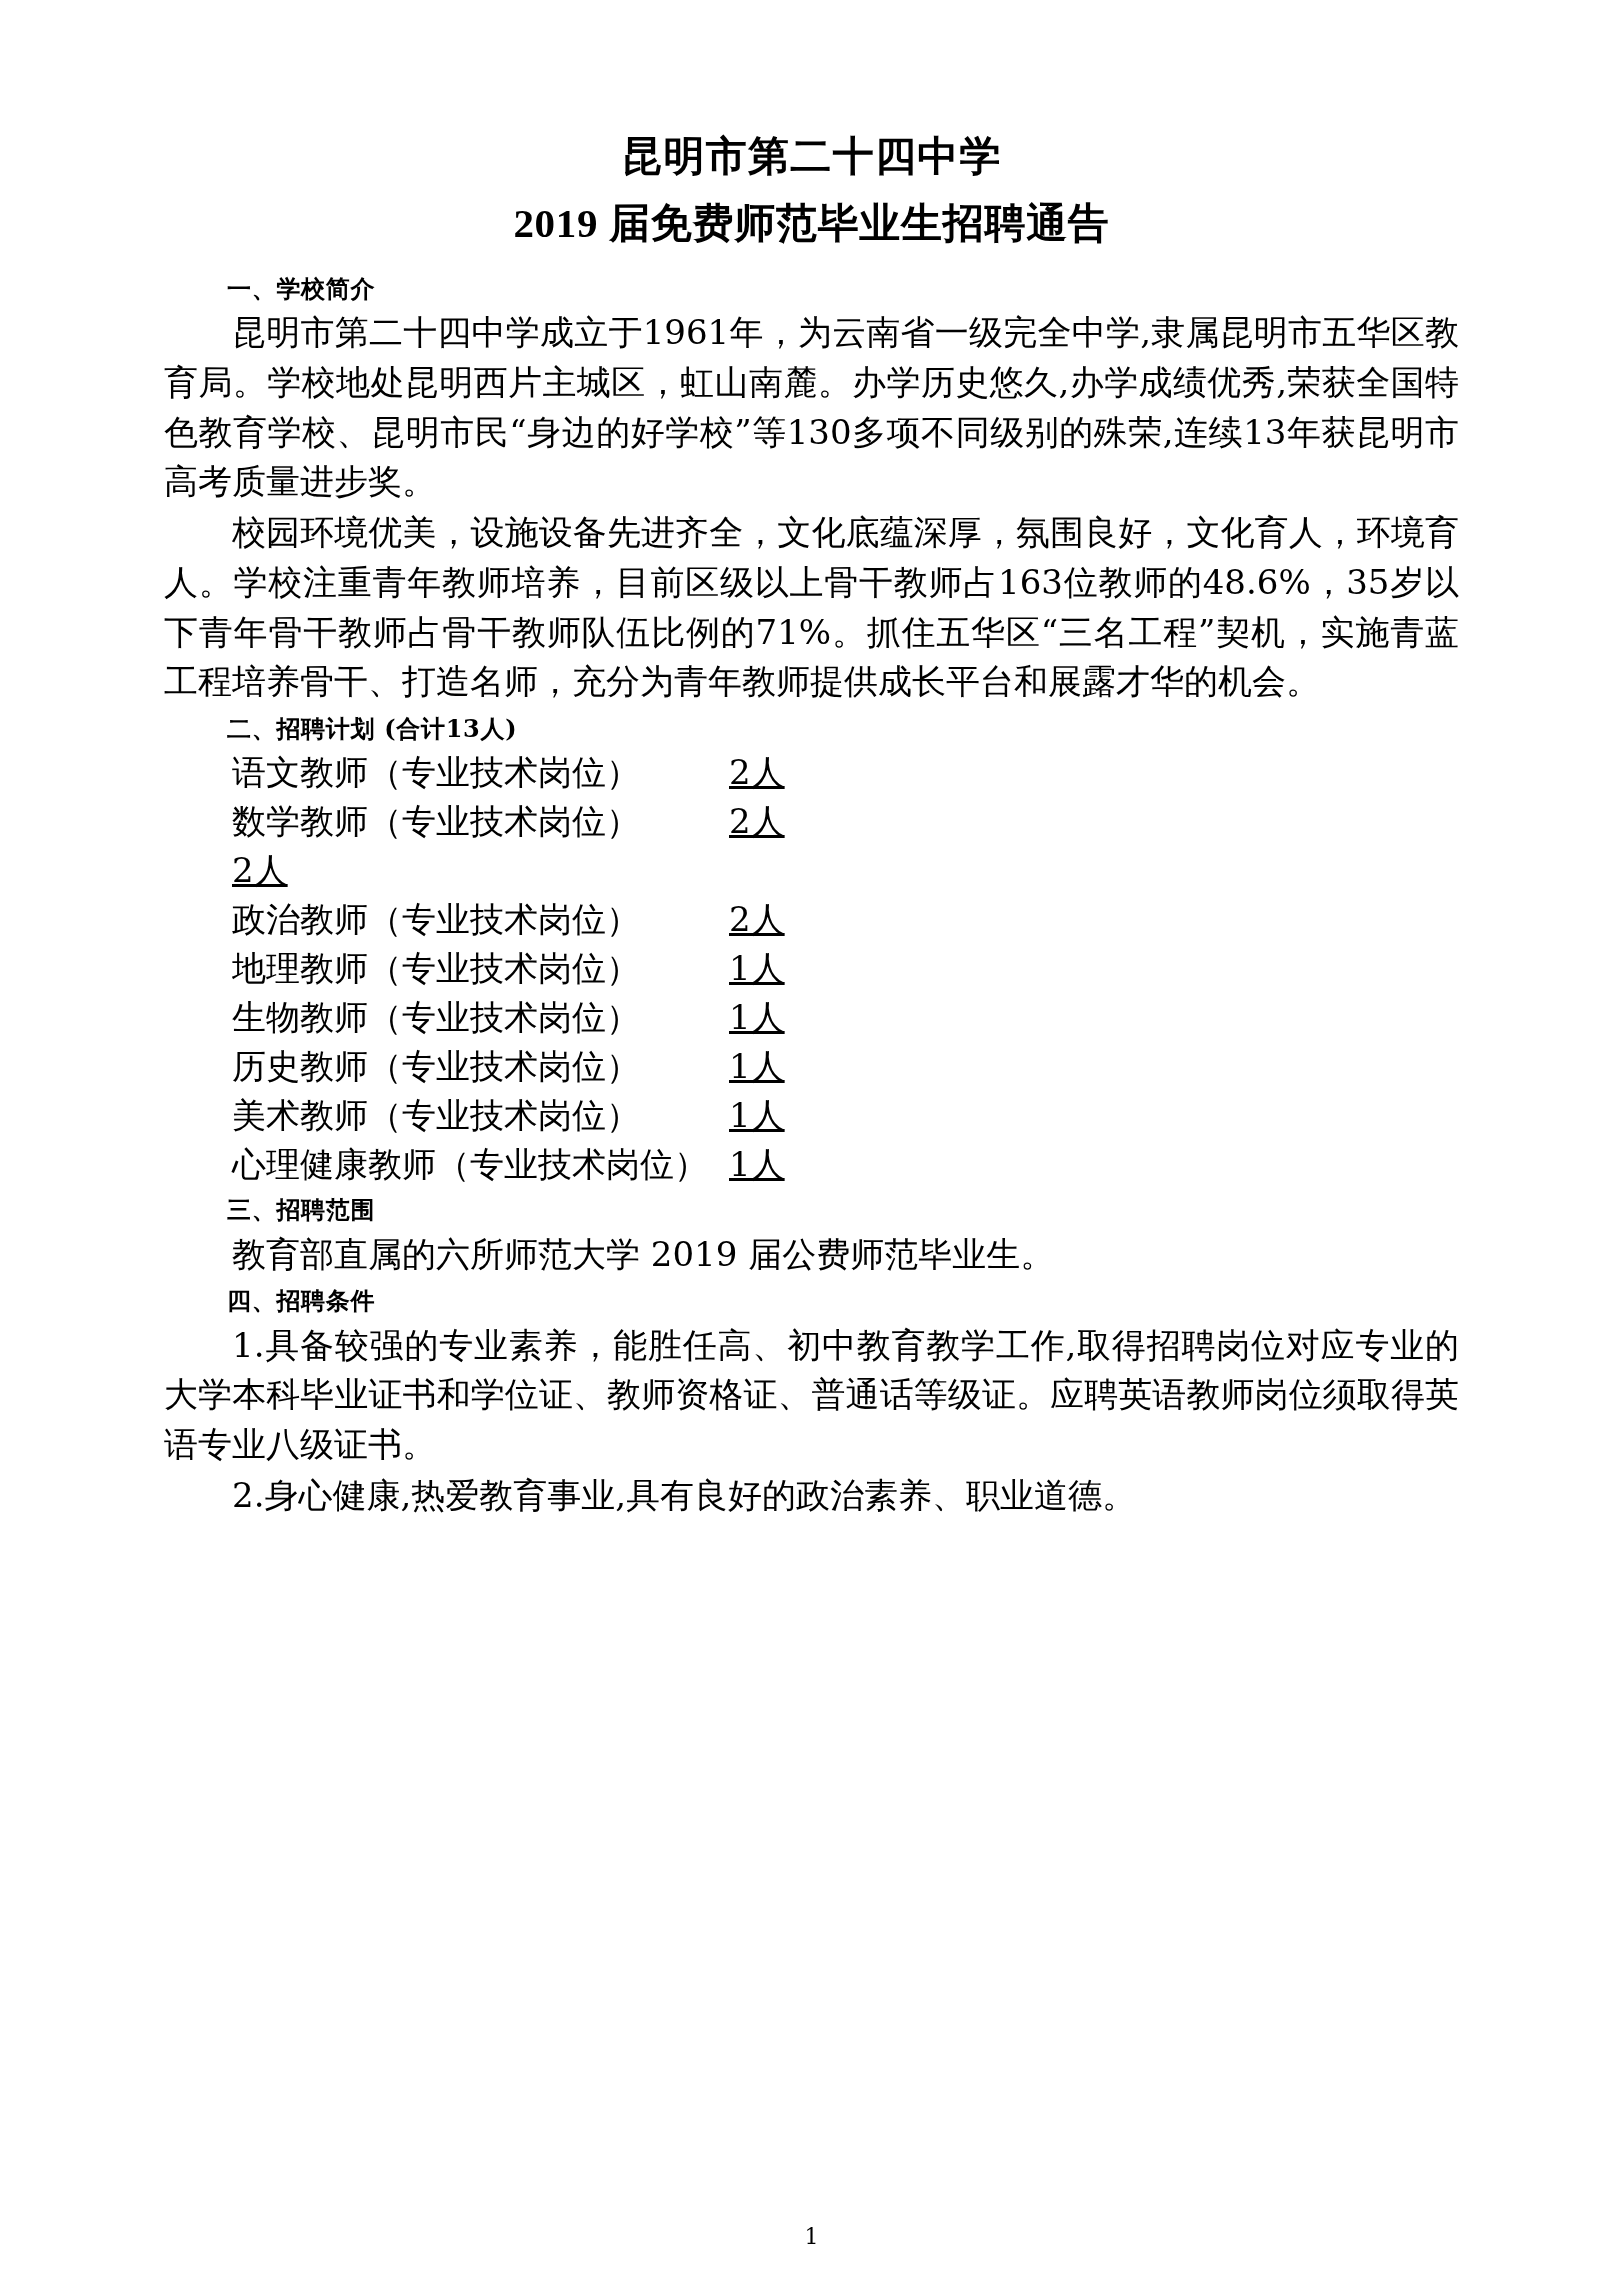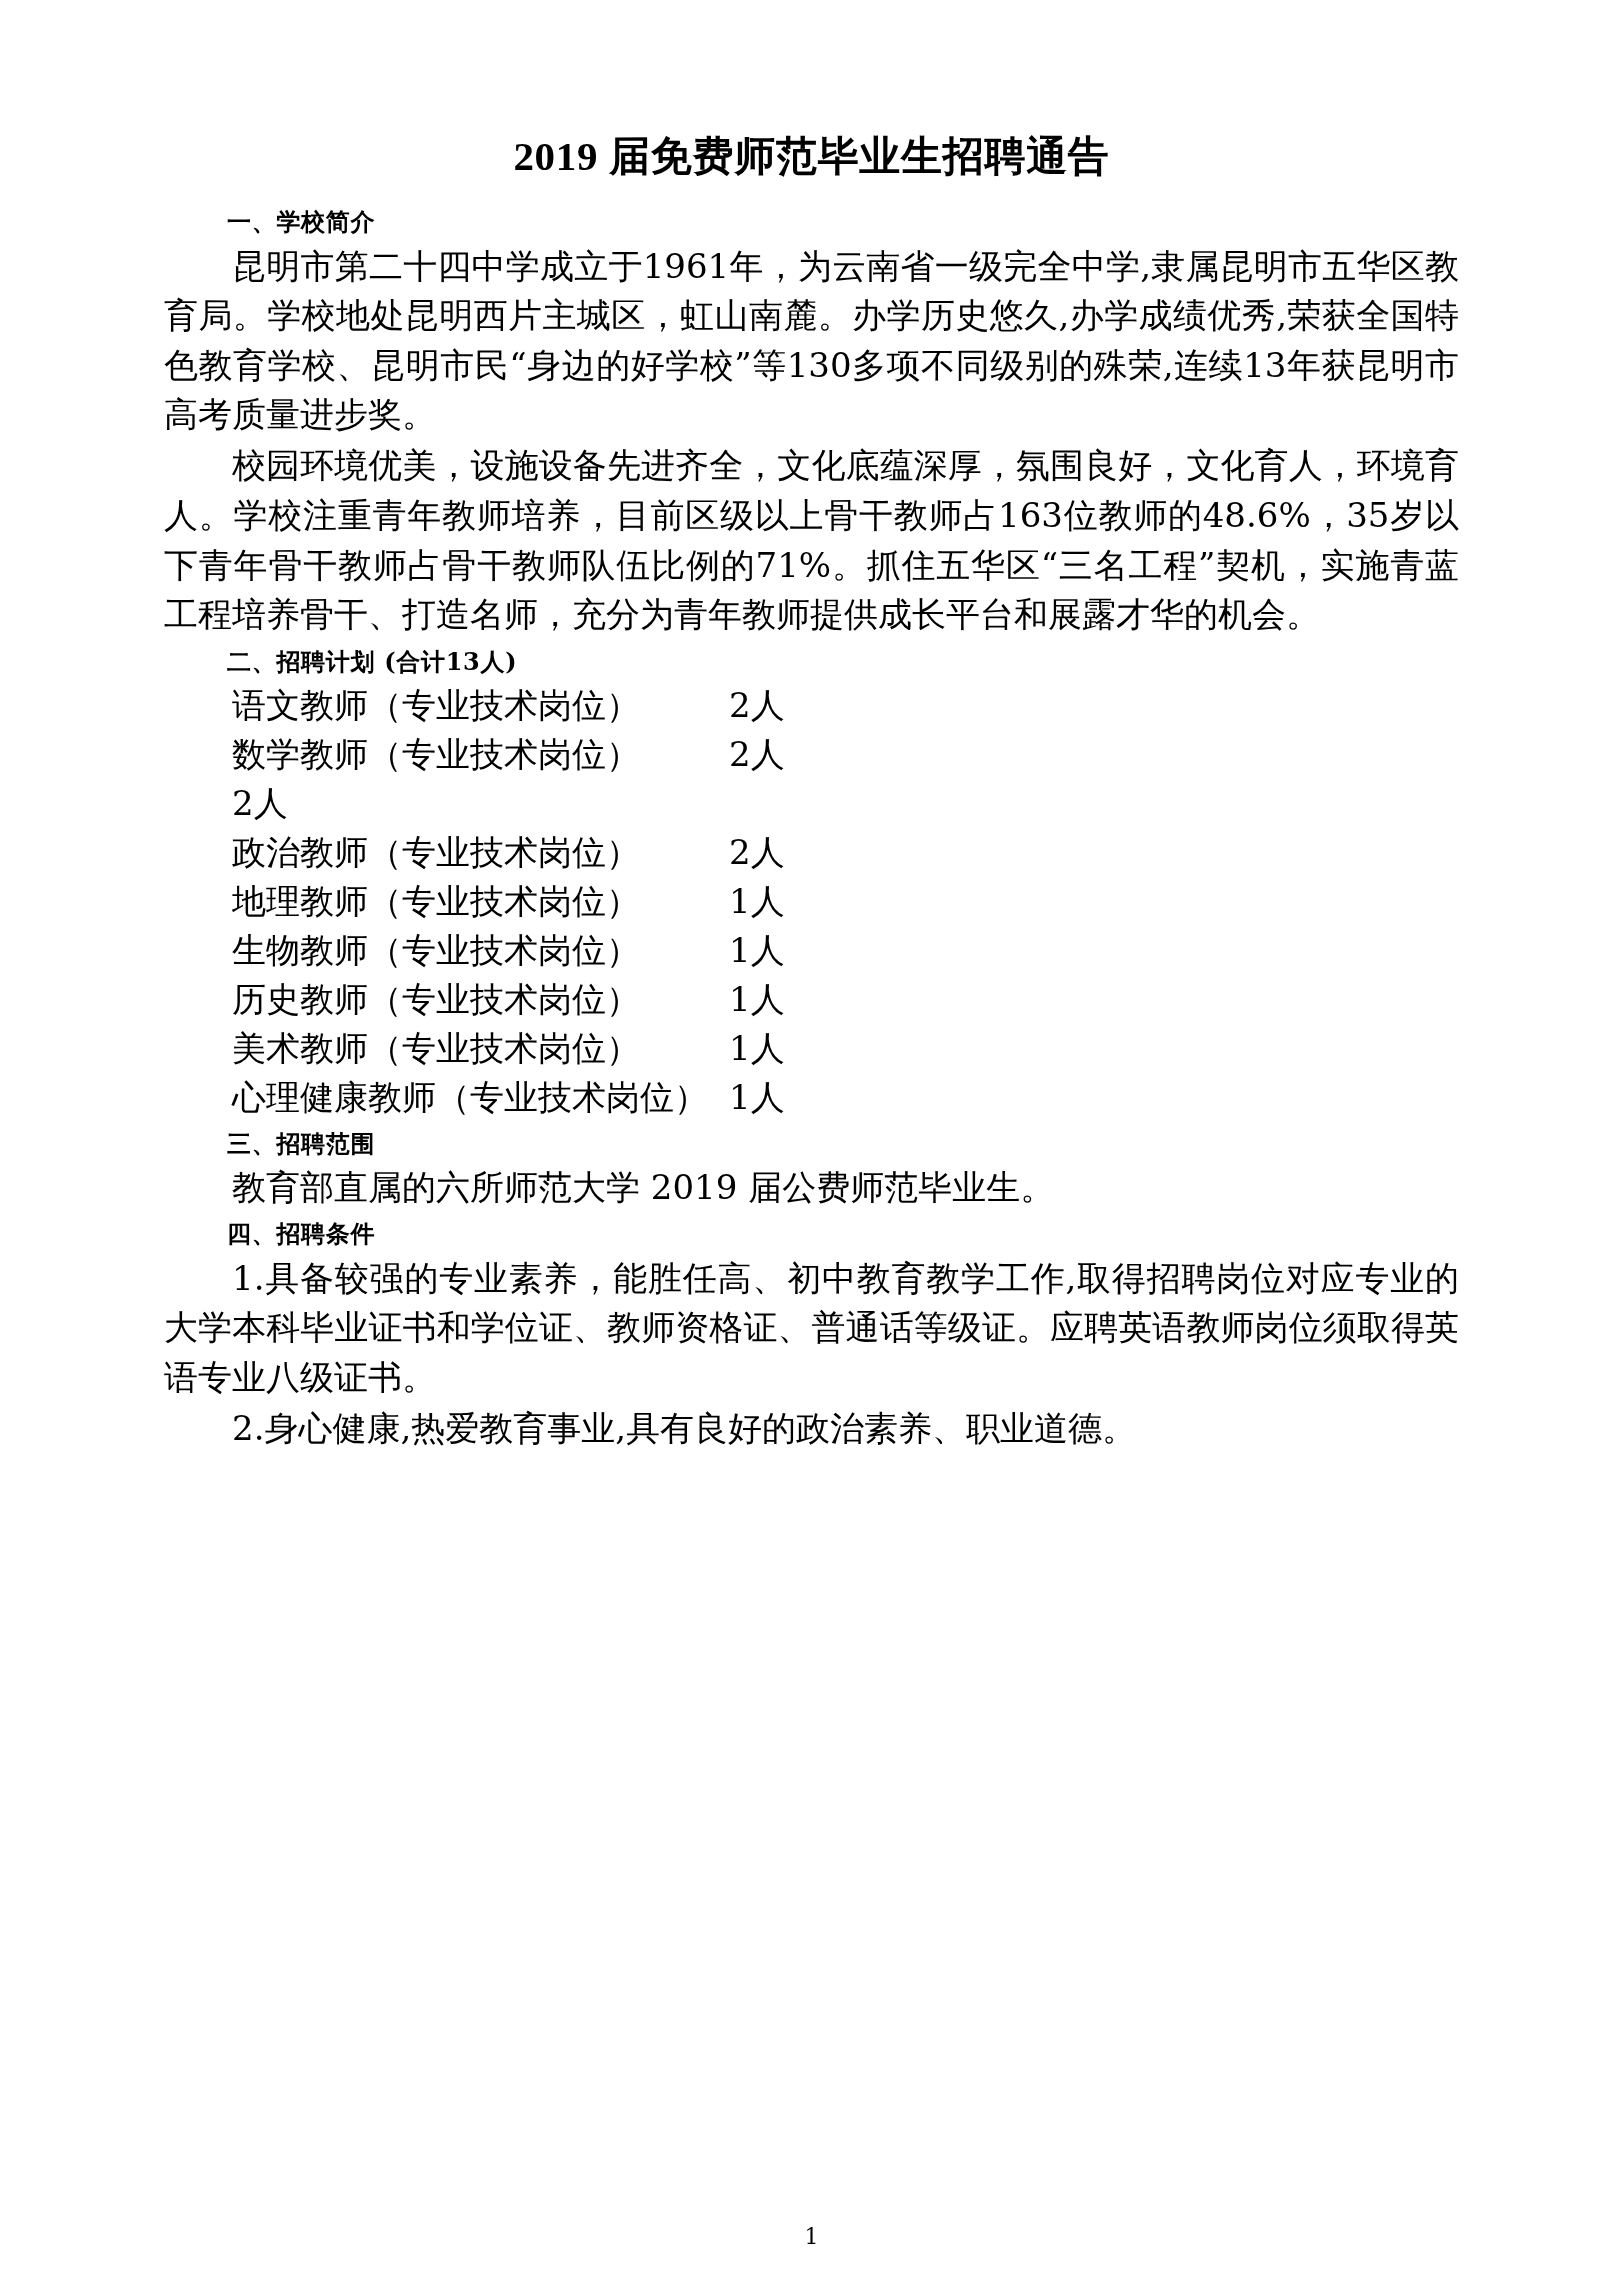--- a/index.html
+++ b/index.html
@@ -66,36 +66,38 @@
     padding-left: 68px;
     letter-spacing: 0px;
   }
   .plan-name {
     width: 497px;
     flex: 0 0 497px;
     white-space: nowrap;
   }
   .plan-count {
     white-space: nowrap;
+    text-decoration: underline;
   }
   .page-number {
     position: absolute;
     left: 0;
     right: 0;
     bottom: 46px;
     text-align: center;
     font-size: 22px;
     font-family: "DejaVu Serif", "Liberation Serif", serif;
   }
 </style>
 </head>
 <body>
 
 <div class="page">
 
+  <h1 class="doc-title-1">昆明市第二十四中学</h1>
   <h2 class="doc-title-2">2019 届免费师范毕业生招聘通告</h2>
 
   <div class="section-heading">一、学校简介</div>
   <p class="para">昆明市第二十四中学成立于1961年，为云南省一级完全中学,隶属昆明市五华区教育局。学校地处昆明西片主城区，虹山南麓。办学历史悠久,办学成绩优秀,荣获全国特色教育学校、昆明市民“身边的好学校”等130多项不同级别的殊荣,连续13年获昆明市高考质量进步奖。</p>
   <p class="para">校园环境优美，设施设备先进齐全，文化底蕴深厚，氛围良好，文化育人，环境育人。学校注重青年教师培养，目前区级以上骨干教师占163位教师的48.6%，35岁以下青年骨干教师占骨干教师队伍比例的71%。抓住五华区“三名工程”契机，实施青蓝工程培养骨干、打造名师，充分为青年教师提供成长平台和展露才华的机会。</p>
 
   <div class="section-heading">二、招聘计划 (合计13人)</div>
   <ul class="plan-list">
     <li class="plan-row">
       <span class="plan-name">语文教师（专业技术岗位）</span>

